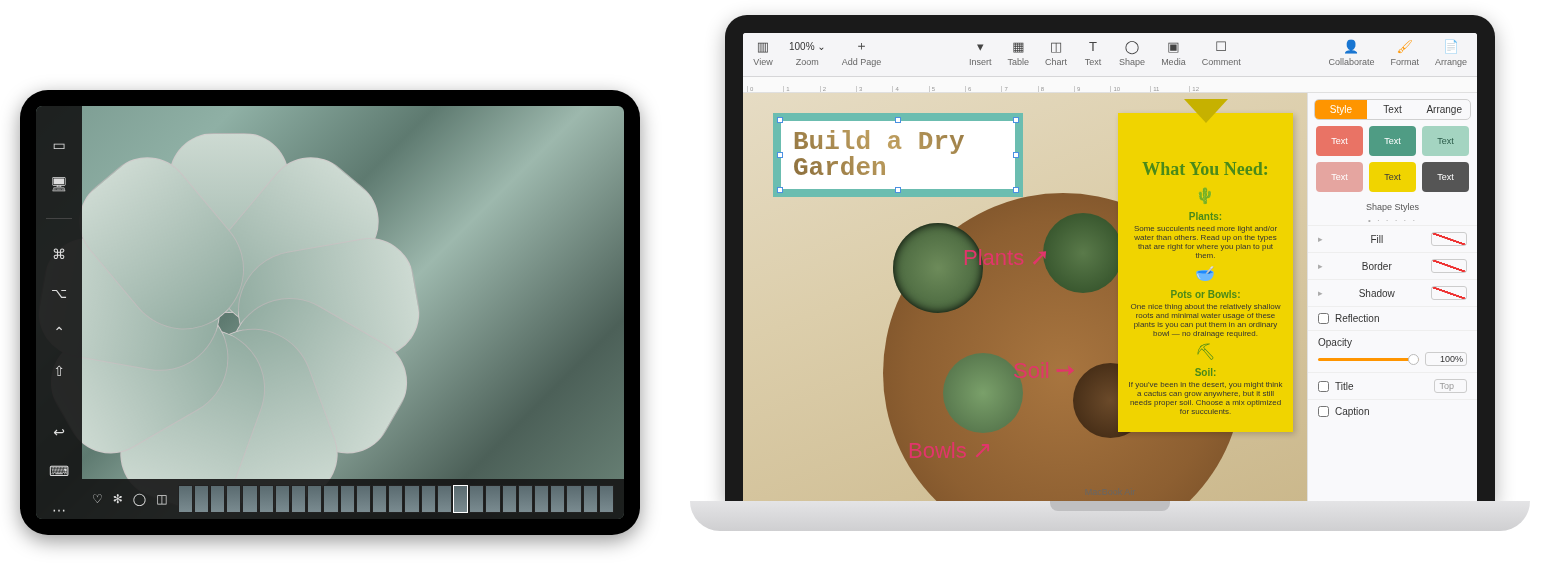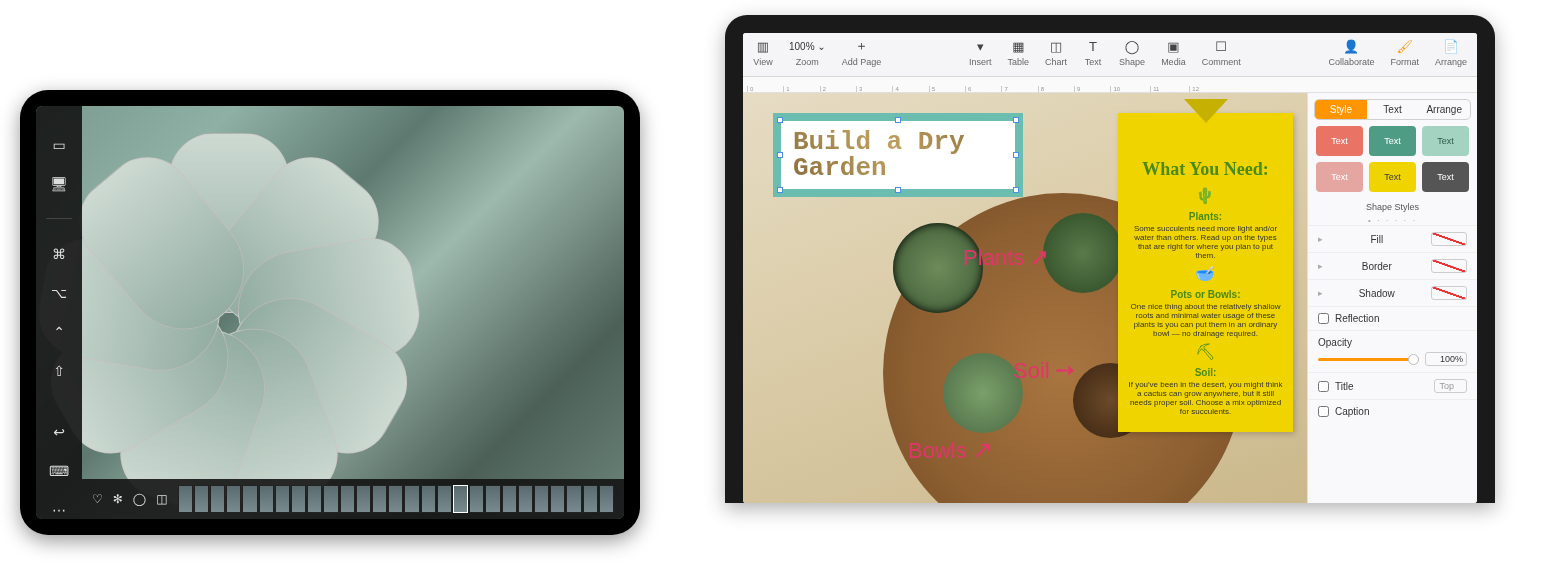--- a/index.html
+++ b/index.html
@@ -314,13 +314,17 @@
           </div>
           <div class="chk">
               <input type="checkbox" style="">
               <span>Caption</span>
             </div>
         </div>
       </div>
 
     </div>
   </div>
+  <div class="mac-base">
+    <div class="mac-label">MacBook Air</div>
+    <div class="mac-notch"></div>
+  </div>
 </div>
 
 </body></html>

